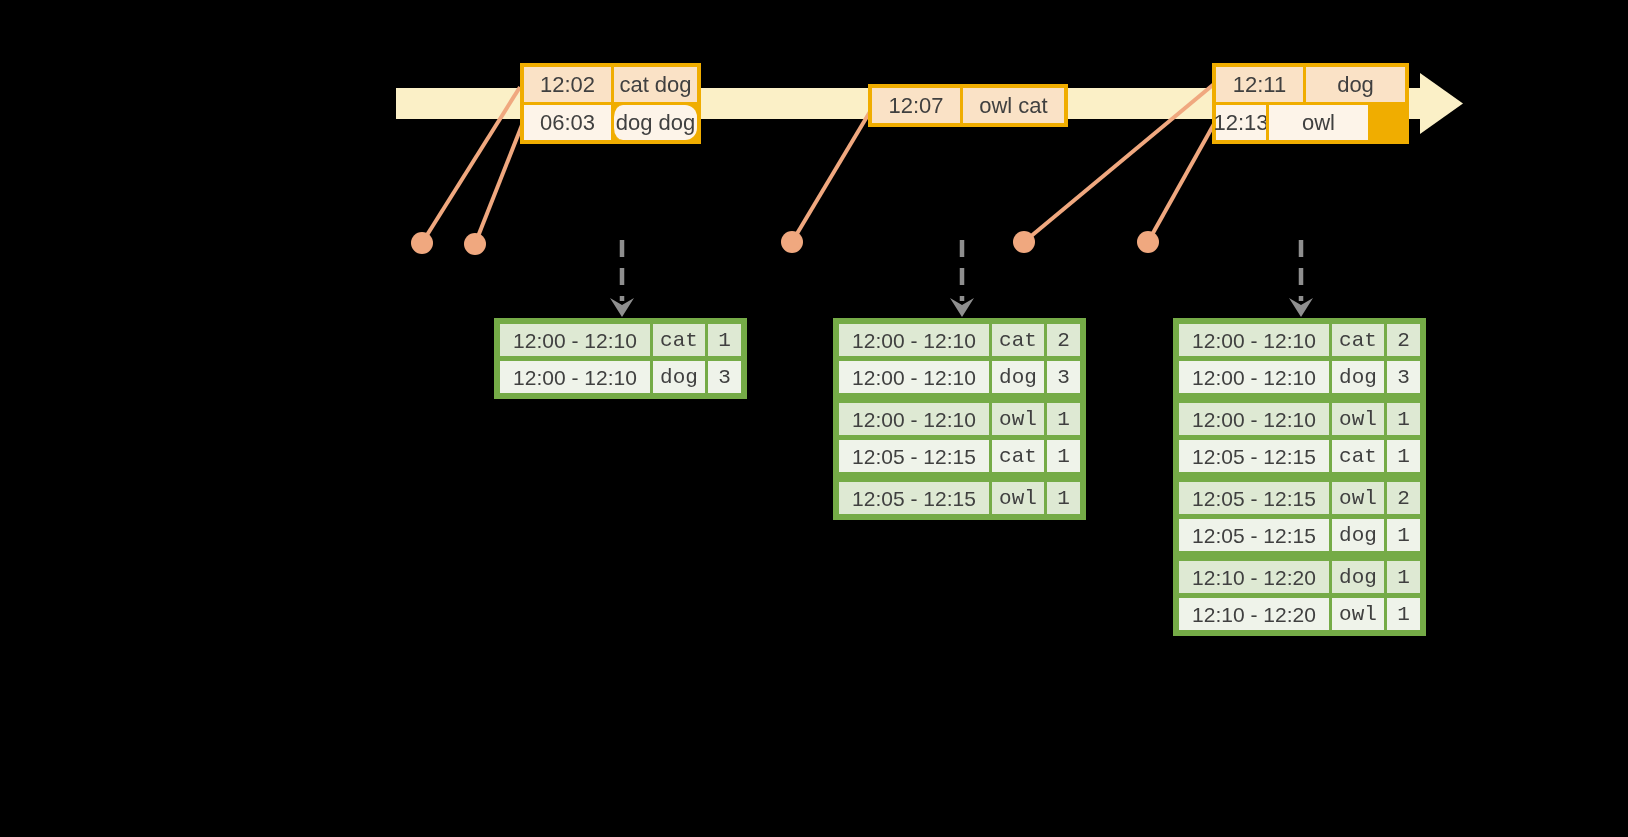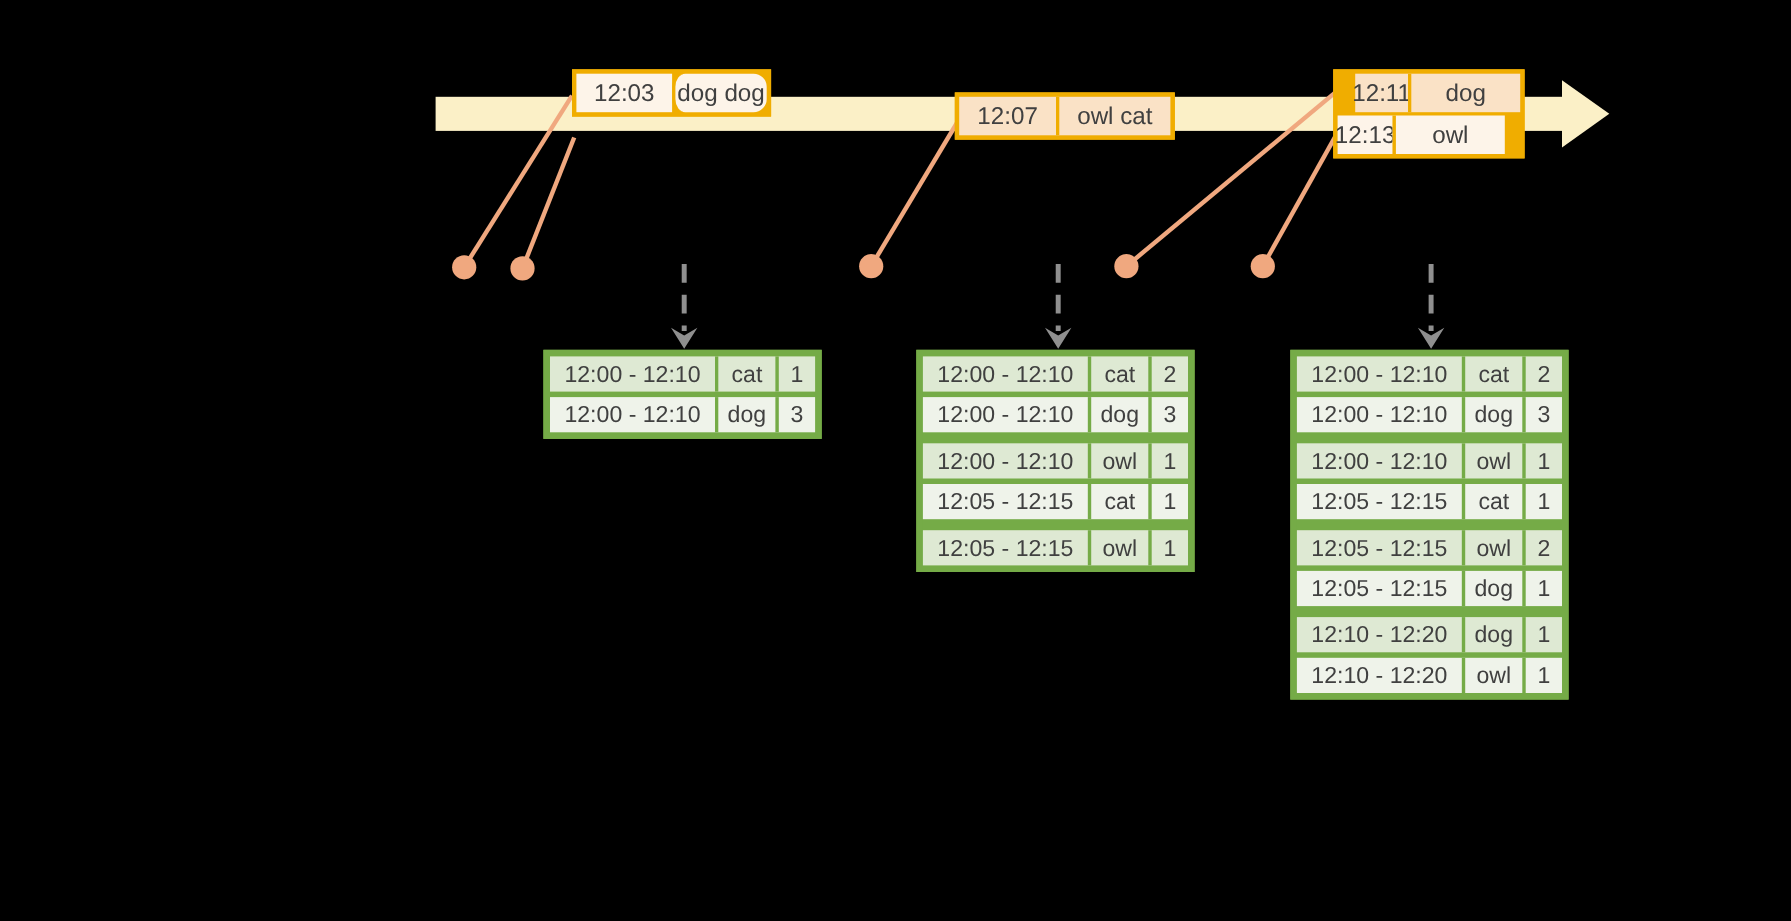--- a/index.html
+++ b/index.html
@@ -52,21 +52,21 @@
   .grow{display:flex;height:32px;}
   .grow + .grow{border-top:5px solid var(--green);}
   .grow + .grow.dark{border-top-width:10px;}
   .grow.dark .gcell{background:var(--green-dark);}
   .grow.light .gcell{background:var(--green-light);}
   .gcell{
     display:flex;align-items:center;justify-content:center;
     font-size:21px;line-height:1;height:100%;
     box-sizing:border-box;
   }
-  .gcell + .gcell{border-left:3px solid var(--green);}
+  .gcell + .gcell{border-left:3px solid var(--green);font-family:Liberation Mono, monospace;}
   .gcell.c-window{width:150px;}
   .gcell.c-word{width:55px;}
   .gcell.c-count{width:36px;}
 </style>
 </head>
 <body>
 
 <div id="stage">
 
   <svg id="diagram-svg" width="1628" height="837" viewBox="0 0 1628 837">
@@ -102,34 +102,38 @@
         <path d="M 950 298 L 962 305 L 974 298 L 962 317 Z" fill="#8F8F8F"></path>
       </g>
       <g>
         <line x1="1301" y1="240" x2="1301" y2="301" stroke="#8F8F8F" stroke-width="4.5" stroke-dasharray="17 11"></line>
         <path d="M 1289 298 L 1301 305 L 1313 298 L 1301 317 Z" fill="#8F8F8F"></path>
       </g>
     </g>
   </svg>
 
   <div class="etable" style="left:520px;top:63px;">
+      <div class="erow dark">
+        <div class="ecell" style="width: 87px;">12:02</div>
+        <div class="ecell" style="width: 86px;">cat dog</div>
+      </div>
       <div class="erow light">
-        <div class="ecell" style="width: 87px;">12:03</div>
+        <div class="ecell" style="width: 87px;">06:03</div>
         <div class="ecell" style="width: 86px; border-radius: 12px;">dog dog</div>
       </div>
     </div>
   <div class="etable" style="left:868px;top:84px;">
       <div class="erow dark">
         <div class="ecell" style="width: 88px;">12:07</div>
         <div class="ecell" style="width: 104px;">owl cat</div>
       </div>
     </div>
   <div class="etable" style="left:1212px;top:63px;">
       <div class="erow dark">
-        <div class="ecell" style="width: 48px; margin-left: 16px;">12:11</div>
+        <div class="ecell" style="width: 87px;">12:11</div>
         <div class="ecell" style="width: 102px;">dog</div>
       </div>
       <div class="erow light">
         <div class="ecell" style="width: 50px;">12:13</div>
         <div class="ecell" style="width: 102px;">owl</div>
       </div>
     </div>
 
   <div class="gtable" style="left:494px;top:318px;">
       <div class="grow dark">

